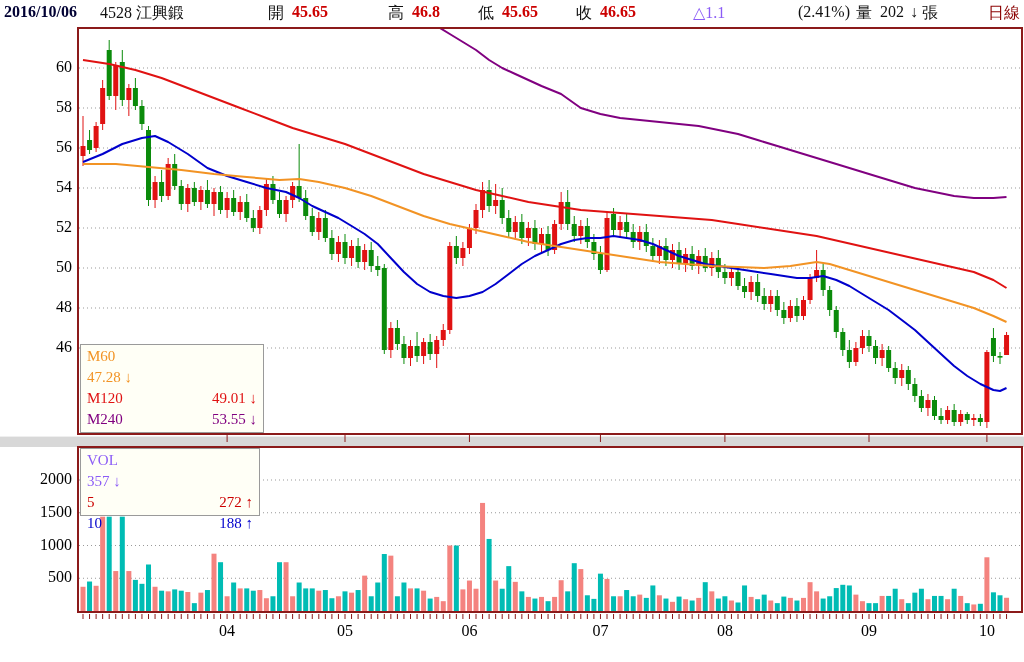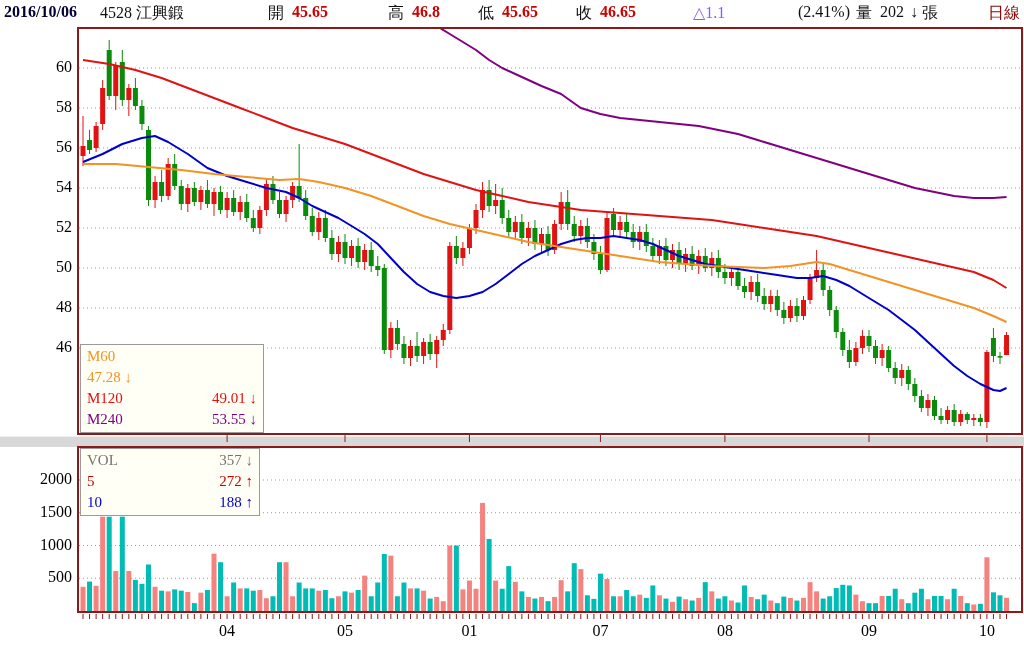--- a/index.html
+++ b/index.html
@@ -556,21 +556,21 @@
           <rect x="898.85" y="155.795" width="5" height="7.2050000000000125" fill="#00BCB4"></rect>
           <rect x="905.4" y="109.28999999999999" width="5" height="53.71000000000001" fill="#F4837F"></rect>
           <rect x="911.9499999999999" y="144.3325" width="5" height="18.66749999999999" fill="#00BCB4"></rect>
           <rect x="918.5" y="147.28" width="5" height="15.719999999999999" fill="#00BCB4"></rect>
           <rect x="925.05" y="149.769" width="5" height="13.230999999999995" fill="#F4837F"></rect>
         </g>
       </svg>
   </div>
 
   <div id="vol-legend" class="legend">
-      <div class="leg-row" style="color: #737373;">
+      <div class="leg-row" style="color: #8b5cf6; flex-direction: column;">
         <span>VOL</span>
         <span class="leg-val">357 ↓</span>
       </div>
       <div class="leg-row" style="color: rgb(204, 0, 0);">
         <span>5</span>
         <span class="leg-val">272 ↑</span>
       </div>
       <div class="leg-row" style="color: rgb(0, 0, 204);">
         <span>10</span>
         <span class="leg-val">188 ↑</span>
@@ -717,20 +717,20 @@
       <line x1="896.8" y1="1" x2="896.8" y2="6" stroke="#8B1A1A" stroke-width="1"></line>
       <line x1="903.35" y1="1" x2="903.35" y2="6" stroke="#8B1A1A" stroke-width="1"></line>
       <line x1="909.9" y1="1" x2="909.9" y2="6" stroke="#8B1A1A" stroke-width="1"></line>
       <line x1="916.4499999999999" y1="1" x2="916.4499999999999" y2="6" stroke="#8B1A1A" stroke-width="1"></line>
       <line x1="923" y1="1" x2="923" y2="6" stroke="#8B1A1A" stroke-width="1"></line>
       <line x1="929.55" y1="1" x2="929.55" y2="6" stroke="#8B1A1A" stroke-width="1"></line>
     </svg>
   <div id="x-axis">
       <div class="xlab" style="left: 210.1px;">04</div>
       <div class="xlab" style="left: 328px;">05</div>
-      <div class="xlab" style="left: 452.45px;">01</div>
+      <div class="xlab" style="left: 452.45px;">06</div>
       <div class="xlab" style="left: 583.45px;">07</div>
       <div class="xlab" style="left: 707.9px;">08</div>
       <div class="xlab" style="left: 852px;">09</div>
       <div class="xlab" style="left: 969.9px;">10</div>
     </div>
 
 </div>
 
 </body></html>

